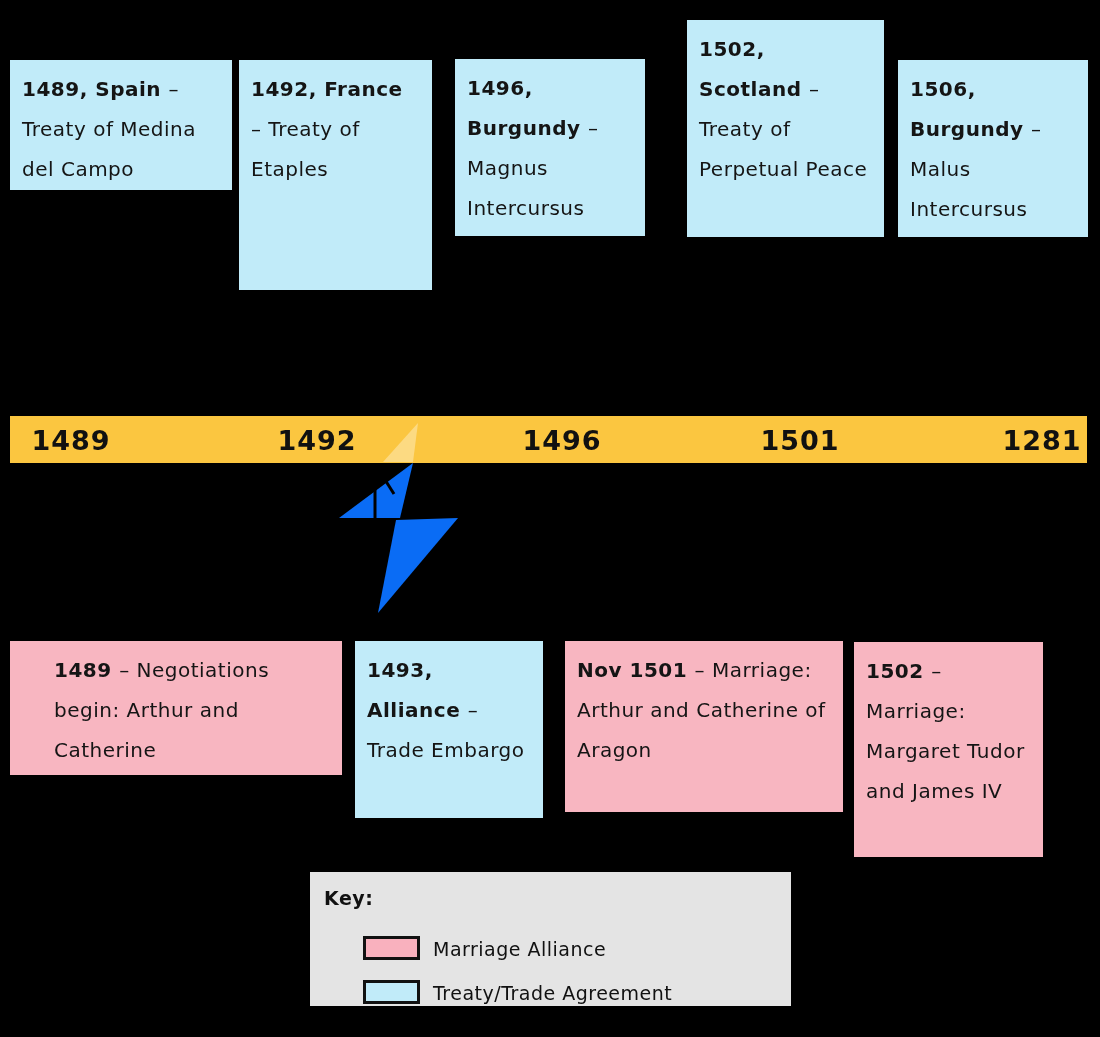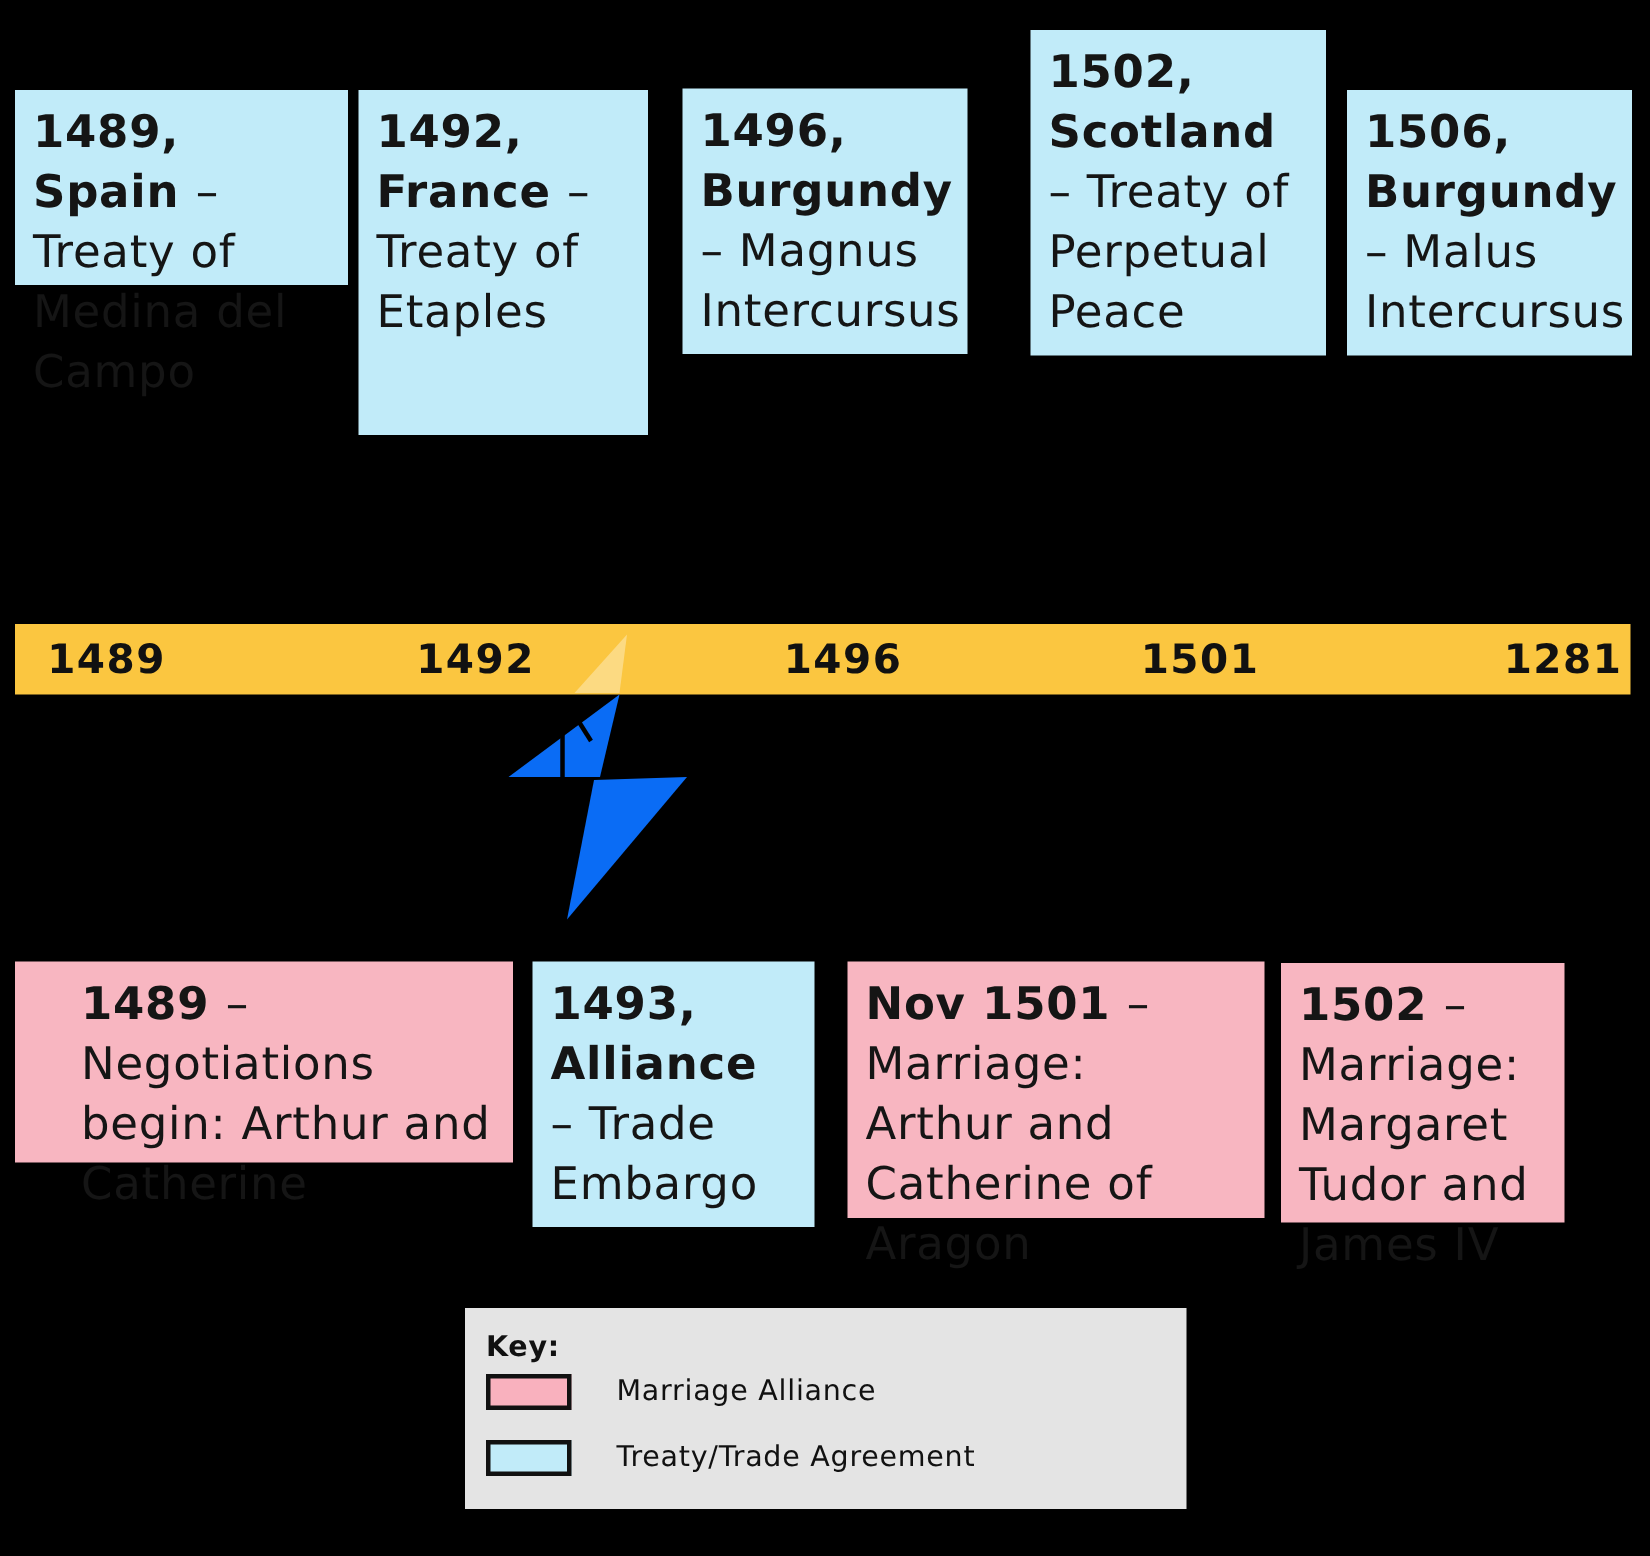--- a/index.html
+++ b/index.html
@@ -8,21 +8,21 @@
     width:1100px;height:1037px;
     background:#000;
     font-family:"DejaVu Sans","Liberation Sans",sans-serif;
     color:#111;
     overflow:hidden;
   }
   .event-box{
     position:absolute;
     box-sizing:border-box;
     padding:9px 12px;
-    font-size:30px;
+    font-size:20px;
     line-height:40px;
     letter-spacing:0.5px;
     color:#151515;
   }
   .event-box .bold{font-weight:700;}
   .blue{background:#C1EBF9;}
   .pink{background:#F8B6C1;}
   
   #box-spain    {left:10px;  top:60px; width:222px; height:130px;}
   #box-france   {left:239px; top:60px; width:193px; height:230px;}
@@ -37,29 +37,29 @@
   .year-label{
     position:absolute;top:50%;transform:translate(-50%,-50%);
     font-weight:700;font-size:27px;color:#111;letter-spacing:1px;
   }
   
   #bolt-svg{position:absolute;left:330px;top:416px;width:140px;height:205px;}
   
   #box-negotiations{left:10px; top:641px; width:332px; height:134px;padding-left:44px;}
   #box-embargo     {left:355px;top:641px; width:188px; height:177px;}
   #box-marriage1501{left:565px;top:641px; width:278px; height:171px;}
-  #box-marriage1502{left:854px;top:642px; width:189px; height:173px;padding-left:12px;}
+  #box-marriage1502{left:854px;top:642px; width:189px; height:215px;padding-left:12px;}
   
   #key-box{
     position:absolute;left:310px;top:872px;width:481px;height:134px;
     background:#E4E4E4;box-sizing:border-box;padding:8px 14px;
     font-size:19px;letter-spacing:0.5px;
   }
   #key-title{font-weight:700;line-height:36px;}
-  .key-row{display:flex;align-items:flex-start;gap:30px;height:44px;}
+  .key-row{display:flex;align-items:flex-end;gap:13px;height:44px;margin-left:39px;}
   .key-swatch{
     width:57px;height:24px;border:3px solid #111;box-sizing:border-box;
     flex:0 0 auto;
   }
 </style>
 </head>
 <body>
 
 <div id="stage">
 

